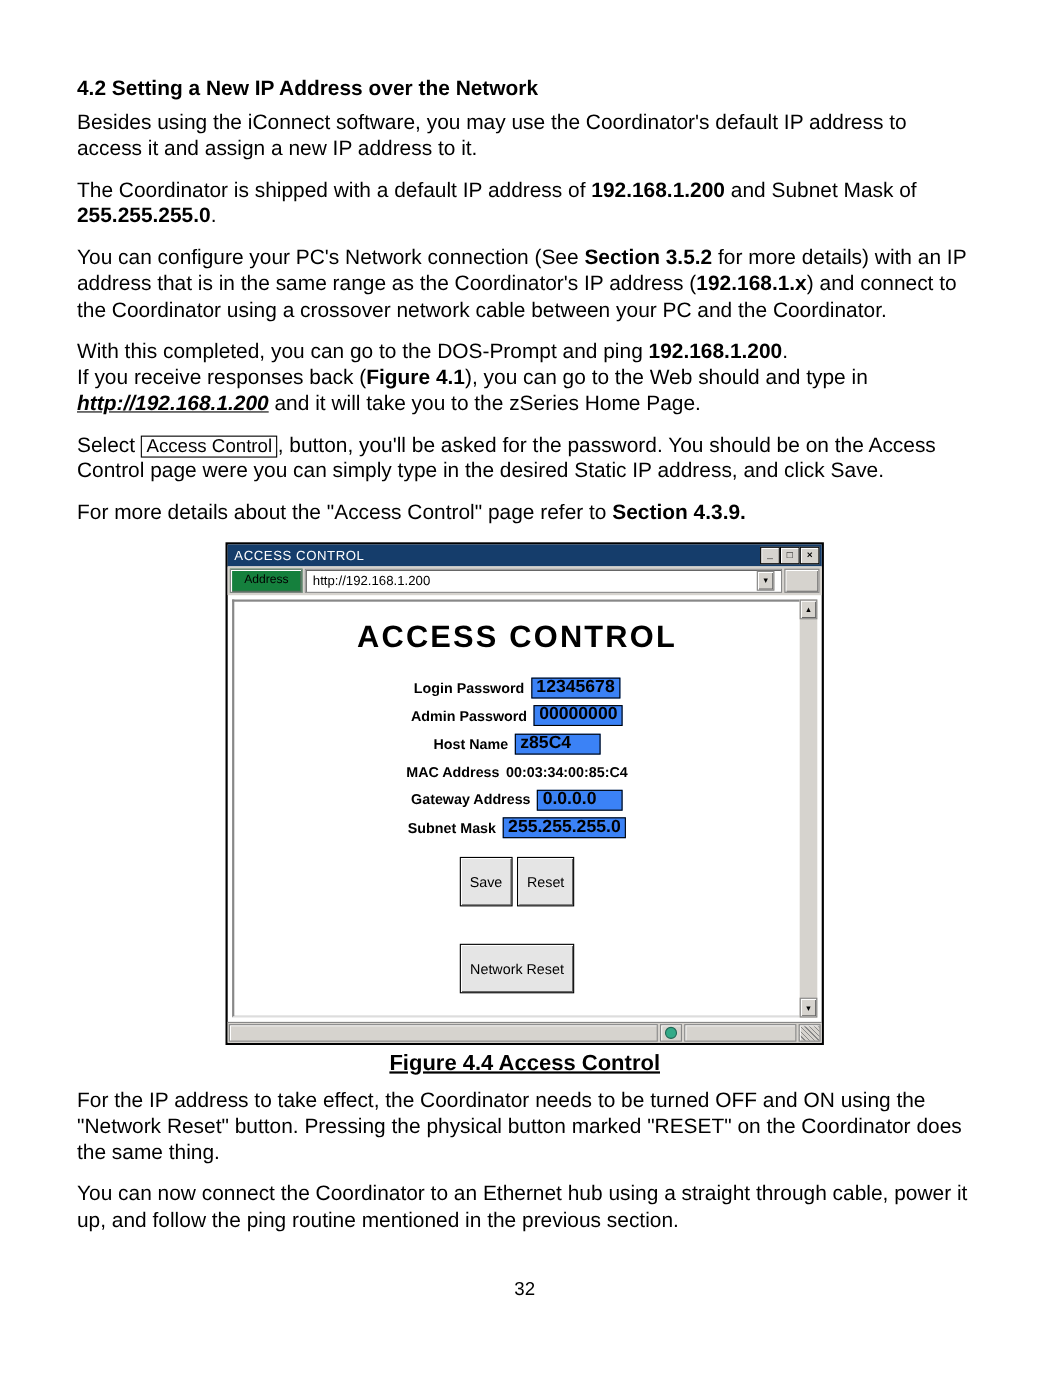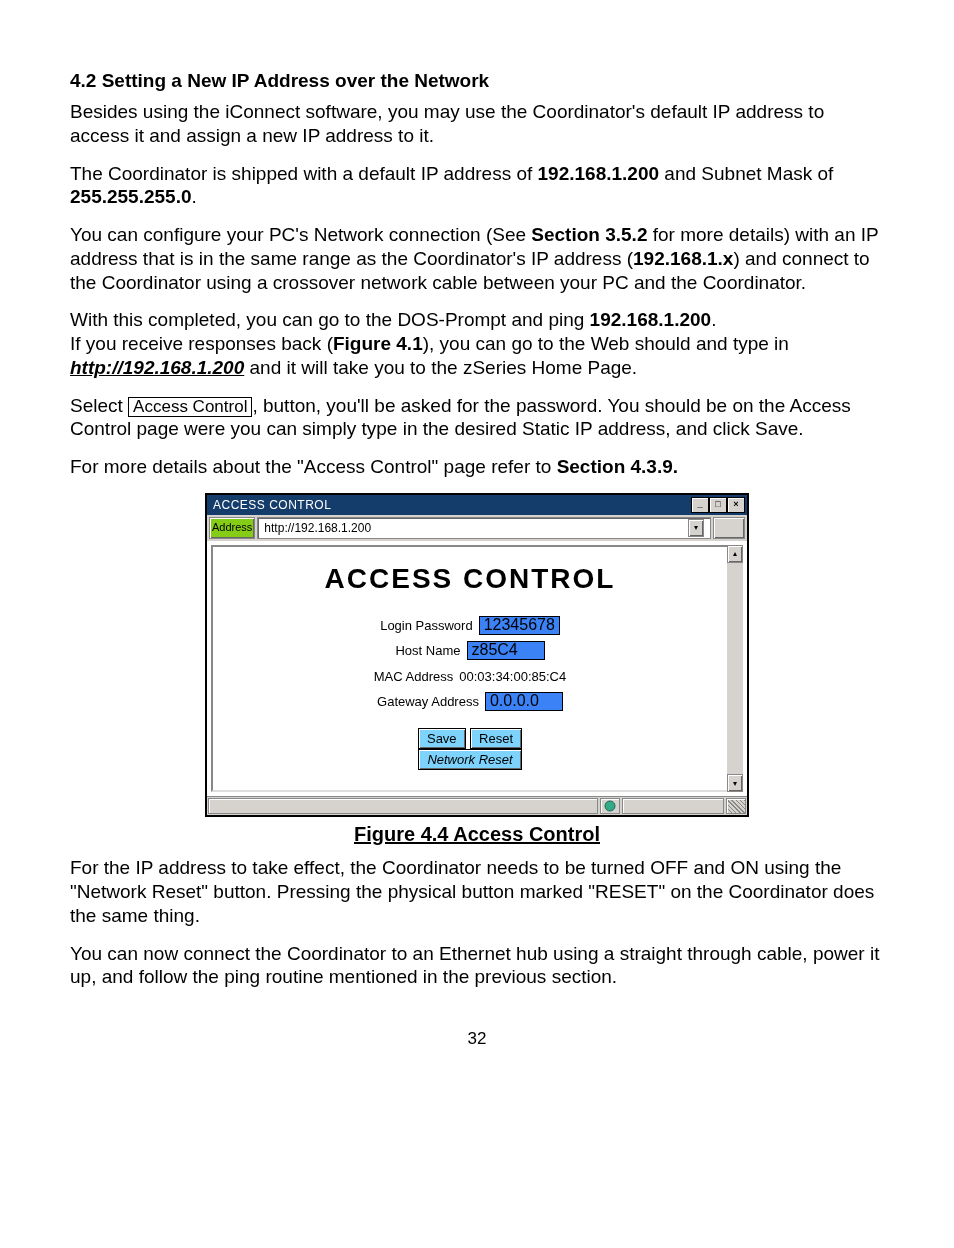--- a/index.html
+++ b/index.html
@@ -75,23 +75,23 @@
     box-shadow: inset 1px 1px 0 #fff;
   }
   .addressbar {
     display: flex;
     align-items: stretch;
     height: 22px;
     border: 2px solid #d6d3ce;
     background: #d6d3ce;
   }
   .addr-label {
-    background: #84cc16;
+    background: #15803d;
     font-size: 11px;
-    padding: 3px 2px;
+    padding: 3px 12px;
     border: 1px solid #888;
     box-shadow: inset 1px 1px 0 #fff, inset -1px -1px 0 #666;
   }
   .addr-field {
     flex: 1;
     background: #fff;
     border: 1px solid #888;
     box-shadow: inset 1px 1px 0 #666;
     font-size: 12px;
     padding: 3px 6px;
@@ -159,40 +159,40 @@
   .status-seg.short{flex:0 0 18px;display:flex;align-items:center;justify-content:center;}
   .status-seg.grip{flex:0 0 18px;background:repeating-linear-gradient(45deg,#888,#888 1px,#d6d3ce 1px,#d6d3ce 3px);}
 
   .ac-heading {
     font-family: "Arial Black", Arial, sans-serif;
     font-weight: 900;
     font-size: 28px;
     letter-spacing: 2px;
     margin: 6px 0 18px 0;
   }
-  .form-rows { font-size: 13px; line-height: 1.8; }
+  .form-rows { font-size: 13px; line-height: 1.8; font-weight: bold; }
   .form-row { display: inline-flex; align-items: center; gap: 6px; margin: 1px 0; }
   .form-label { text-align: right; }
   .form-input {
     border: 1.5px solid #000;
     padding: 0 4px;
     font-size: 16px;
     height: 17px;
     display: inline-flex;
     align-items: center;
     background:#3b82f6;
     min-width: 68px;
   }
   .btn-row { margin-top: 14px; }
   .ui-btn {
     display: inline-block;
-    background: #7dd3fc;
+    background: #e5e5e5;
     border: 1px solid #000;
     box-shadow: inset 1px 1px 0 #fff, inset -1px -1px 0 #666;
-    padding: 2px 8px;
+    padding: 14px 8px;
     font-size: 13px;
     color:#000;
   }
   .link-text { color: #003399; text-decoration: underline; font-size: 14px; }
   .fig-caption {
     text-align: center;
     font-weight: bold;
     font-size: 20px;
     margin: 6px 0 10px 0;
     text-decoration: underline;
@@ -253,39 +253,47 @@
     <div class="content-outer">
       <div class="content-area">
         <div class="ac-heading">ACCESS CONTROL</div>
 
         <div class="form-rows">
           <div><span class="form-row">
                 <span class="form-label">Login Password</span>
                 <span class="form-input">12345678</span>
               </span></div>
           <div><span class="form-row">
+                <span class="form-label">Admin Password</span>
+                <span class="form-input">00000000</span>
+              </span></div>
+          <div><span class="form-row">
                 <span class="form-label">Host Name</span>
                 <span class="form-input">z85C4</span>
               </span></div>
           <div><span class="form-row">
                 <span class="form-label">MAC Address</span>
                 <span>00:03:34:00:85:C4</span>
               </span></div>
           <div><span class="form-row">
                 <span class="form-label">Gateway Address</span>
                 <span class="form-input">0.0.0.0</span>
+              </span></div>
+          <div><span class="form-row">
+                <span class="form-label">Subnet Mask</span>
+                <span class="form-input">255.255.255.0</span>
               </span></div>
         </div>
 
         <div class="btn-row">
           <span class="ui-btn">Save</span>
           <span class="ui-btn">Reset</span>
         </div>
 
-        <div style="font-style:italic;">
+        <div style="margin-top:34px;">
           <span class="ui-btn">Network Reset</span>
         </div>
       </div>
       <div class="vscroll">
         <div class="scroll-btn">▴</div>
         <div class="scroll-btn">▾</div>
       </div>
     </div>
 
     <div class="statusbar">

